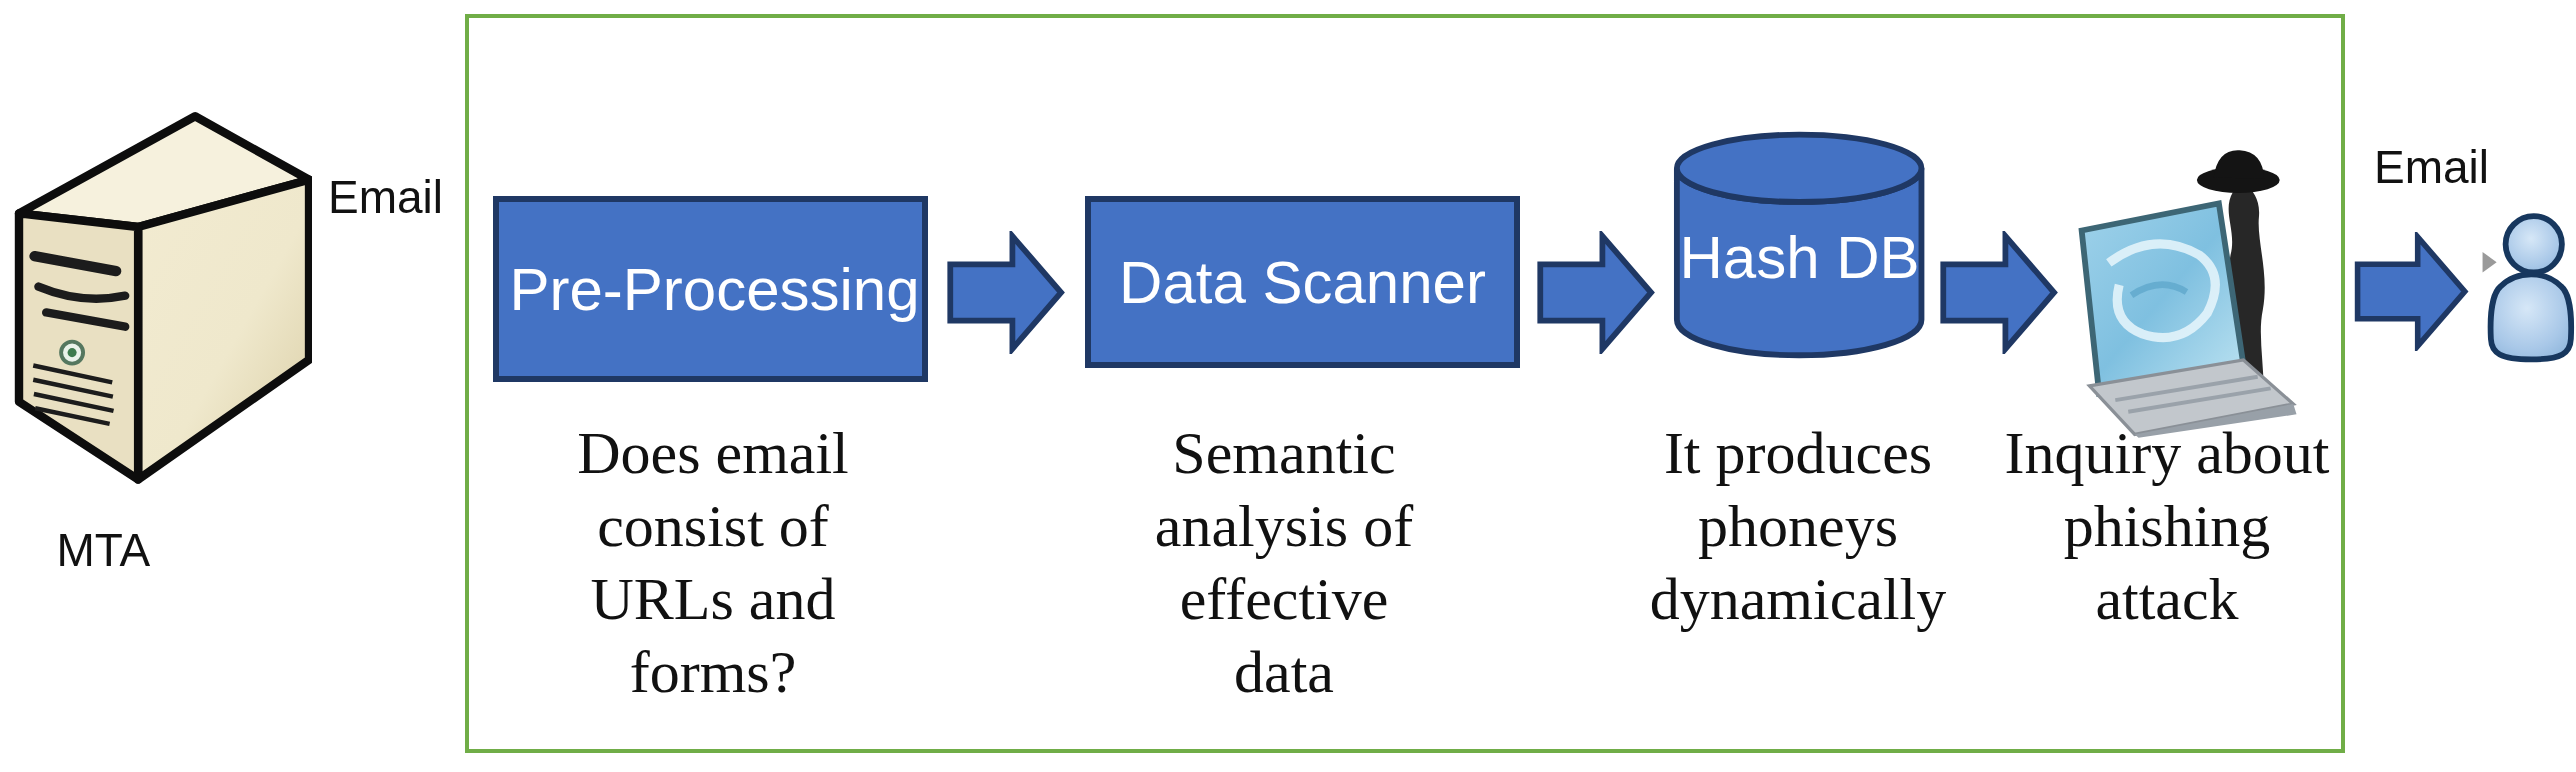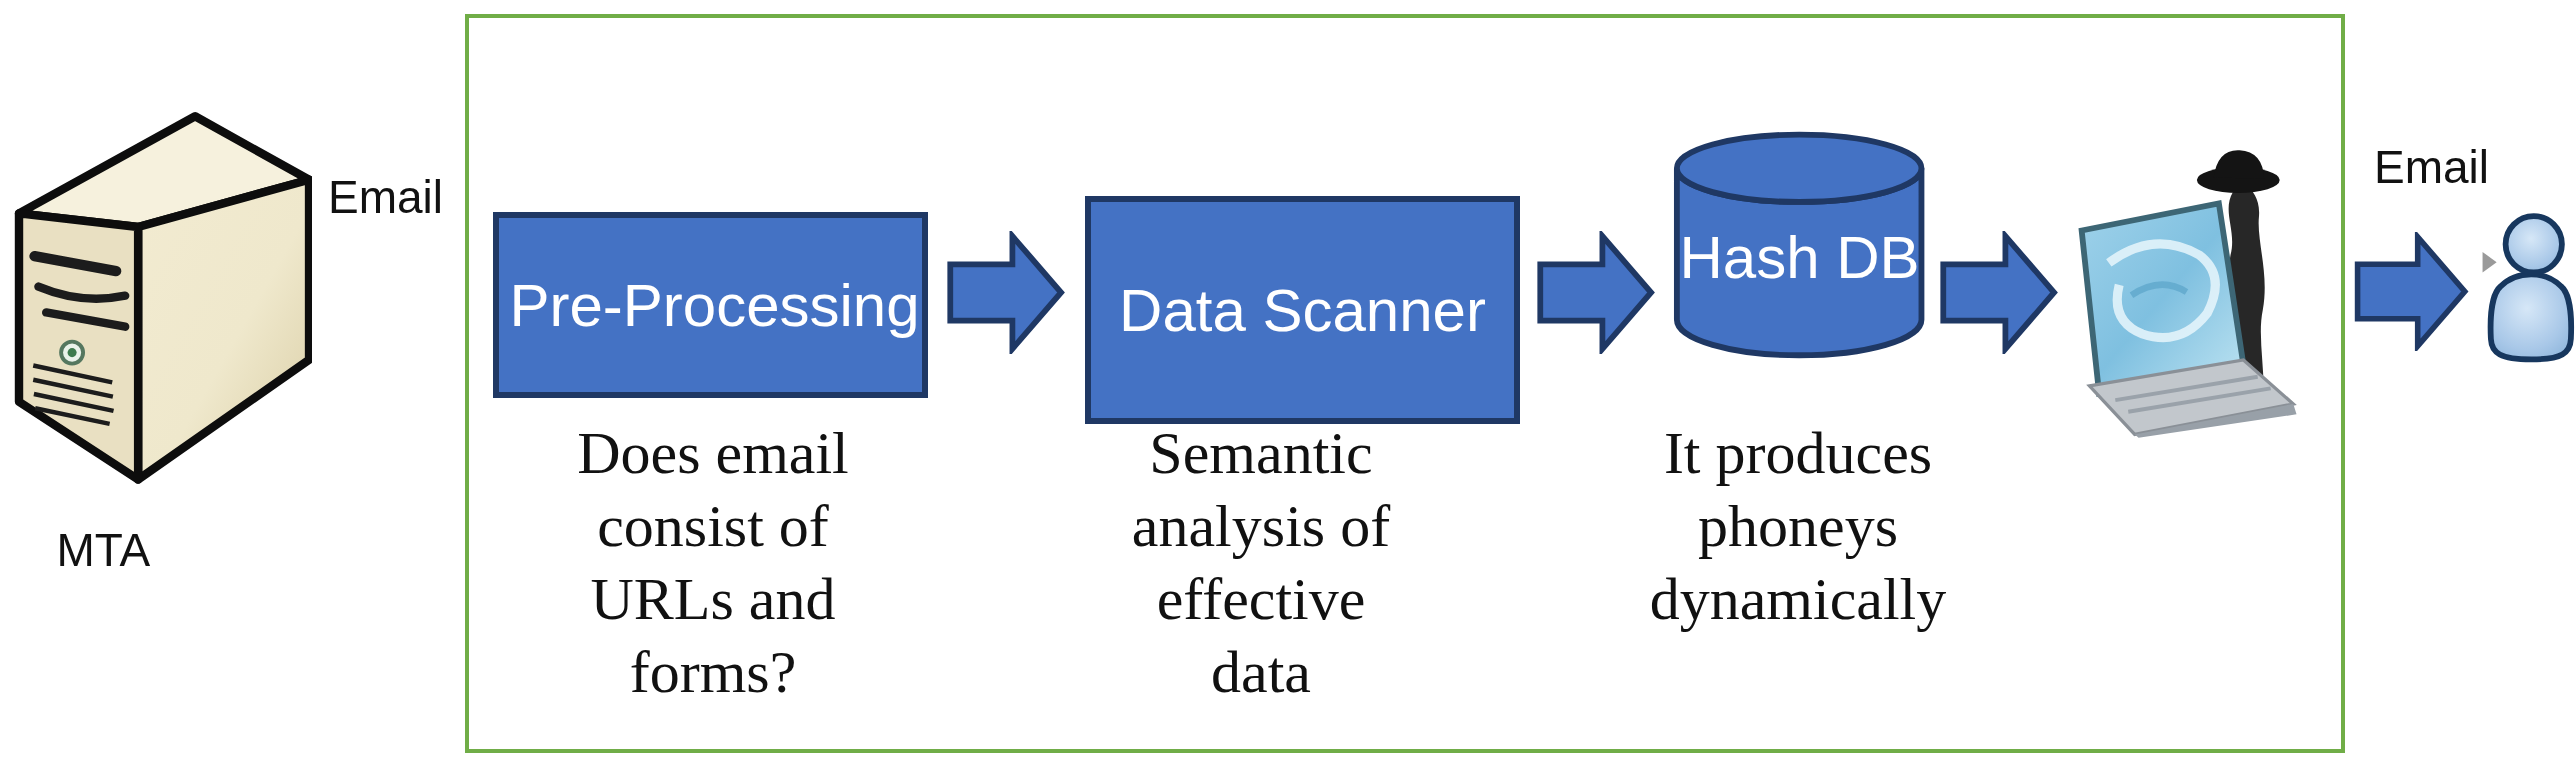--- a/index.html
+++ b/index.html
@@ -14,27 +14,27 @@
   body{font-family:"Liberation Sans",sans-serif;color:var(--text);}
   .canvas{position:relative;width:2576px;height:772px;background:#fff;}
   .abs{position:absolute;}
 
   
   .frame{left:465px;top:14.3px;width:1880px;height:739px;border:4.5px solid var(--frame-green);background:transparent;}
 
   
   .pbox{background:var(--accent);border:6.5px solid var(--shape-border);display:flex;align-items:center;justify-content:center;}
   .pbox .pbox-label{color:var(--label-on-accent);font-size:60px;white-space:nowrap;}
-  .box1{left:493px;top:212px;width:435px;height:186px;padding-left:8px;}
-  .box2{left:1085px;top:196px;width:435px;height:228px;}
+  .box1{left:493px;top:196px;width:435px;height:186px;padding-left:8px;}
+  .box2{left:1085px;top:196px;width:435px;height:172px;}
 
   
   .caption{font-size:60px;line-height:73px;text-align:center;white-space:pre-line;color:var(--text);font-family:Liberation Serif, serif;}
   .cap1{left:486px;top:417px;width:454px;}
-  .cap2{left:1034px;top:417px;width:454px;}
+  .cap2{left:1057px;top:417px;width:454px;}
   .cap3{left:1571px;top:417px;width:454px;}
   .cap4{left:1940px;top:417px;width:454px;}
 
   
   .edge-label{font-size:46px;color:var(--text);text-align:center;white-space:nowrap;}
   .email-left{left:295px;top:170px;width:181px;}
   .email-right{left:2344px;top:140px;width:175px;}
   .mta-label{left:19.4px;top:523px;width:168px;}
 
   
@@ -136,20 +136,23 @@
 
     <polygon points="18,130 230,88 268,338 45,382" fill="url(#scr)" stroke="#3d6675" stroke-width="9"></polygon>
     <path d="M 60,180 Q 130,128 200,168 Q 242,200 212,258 Q 172,310 112,290 Q 62,270 76,214" fill="none" stroke="#e8f6fc" stroke-width="14" opacity="0.85"></path>
     <path d="M 95,230 Q 140,200 180,225" fill="none" stroke="#5fa8cc" stroke-width="10" opacity="0.8"></path>
 
     <polygon points="30,370 268,330 345,398 100,445" fill="#c2c7cc" stroke="#8a9097" stroke-width="5"></polygon>
     <polygon points="100,445 345,398 350,414 106,450" fill="#98a0a8"></polygon>
     <line x1="70" y1="392" x2="290" y2="356" stroke="#9aa2aa" stroke-width="6"></line>
     <line x1="90" y1="410" x2="310" y2="374" stroke="#9aa2aa" stroke-width="6"></line>
   </svg>
+  <div class="abs caption cap4">Inquiry about
+phishing
+attack</div>
 
   <div class="abs edge-label email-right">Email</div>
 
   <svg class="abs" style="left:2353px;top:232px" width="117" height="119" viewBox="0 0 184 192">
     <polygon class="arrow-shape" points="5,52 102,52 102,8 178,96 102,184 102,140 5,140"></polygon>
   </svg>
 
   <svg class="abs" style="left:2480px;top:209px" width="96" height="155" viewBox="0 0 150 240">
     <defs>
       <radialGradient id="pg" cx="0.45" cy="0.4" r="0.8">

